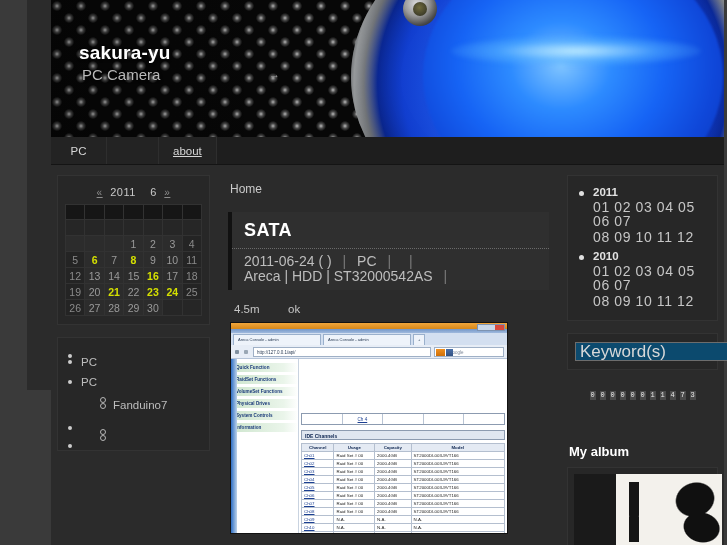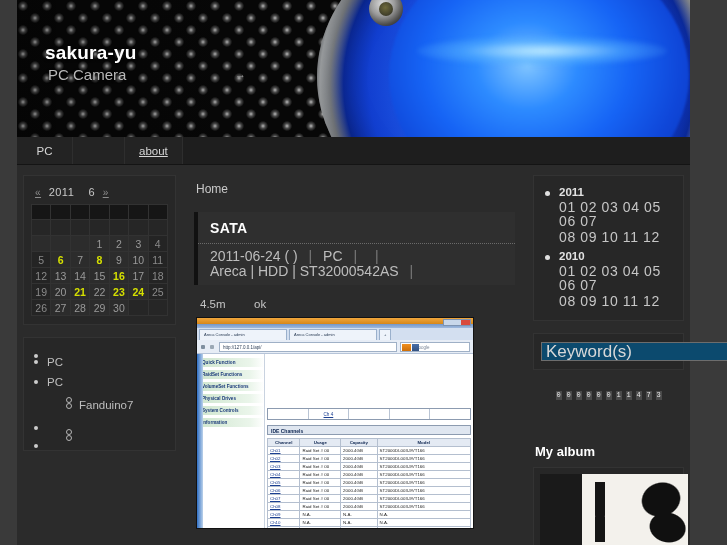--- a/index.html
+++ b/index.html
@@ -10,23 +10,24 @@
     overflow: hidden;
   }
   #page {
     position: relative;
     width: 727px; height: 545px;
     background: #3a3a3a;
   }
   
   #wrapper {
     position: absolute;
-    left: 17px; top: 0;
+    left: 27px; top: 0;
     width: 673px; height: 390px;
     background: #2b2b2b;
+    padding-left: 24px;
   }
   
   #banner {
     position: relative;
     width: 673px; height: 137px;
     overflow: hidden;
     background: #050505;
   }
   #banner-dots {
     position: absolute; left: 0; top: 0;
@@ -132,21 +133,21 @@
   .col-center { width: 345px; padding: 10px 12px 0 12px; }
   .col-right  { width: 163px; padding: 10px 6px 0 6px; }
   .widget {
     background: #272727;
     border: 1px solid #333333;
     margin-bottom: 12px;
     padding: 8px 7px;
   }
   
   .cal-head {
-    color: #c9c9c9;
+    text-align: center; color: #c9c9c9;
     font-size: 11px; padding: 2px 0 6px 0;
     letter-spacing: .5px;
   }
   .cal-head .arr { color: #8d8d8d; font-size: 10px; padding: 0 4px; text-decoration: underline; }
   table.cal { width: 100%; border-collapse: collapse; }
   table.cal th, table.cal td {
     width: 14.28%;
     height: 16px;
     text-align: center;
     font-size: 10.5px;
@@ -182,21 +183,21 @@
   .breadcrumb {
     color: #cacaca; font-size: 12px;
     padding: 7px 2px 16px 2px;
   }
   .post-head {
     background: #2f2f2f;
     border-left: 4px solid #111111;
     padding: 7px 0 0 0;
   }
   .post-title {
-    color: #ffffff; font-size: 14px; font-weight: bold;
+    color: #ffffff; font-size: 18px; font-weight: bold;
     padding: 1px 0 7px 12px;
     letter-spacing: .4px;
   }
   .post-meta-wrap {
     border-top: 1px dotted #6a6a6a;
     padding: 5px 0 6px 12px;
   }
   .meta-line {
     color: #bdbdbd; font-size: 14px;
     line-height: 15px;

